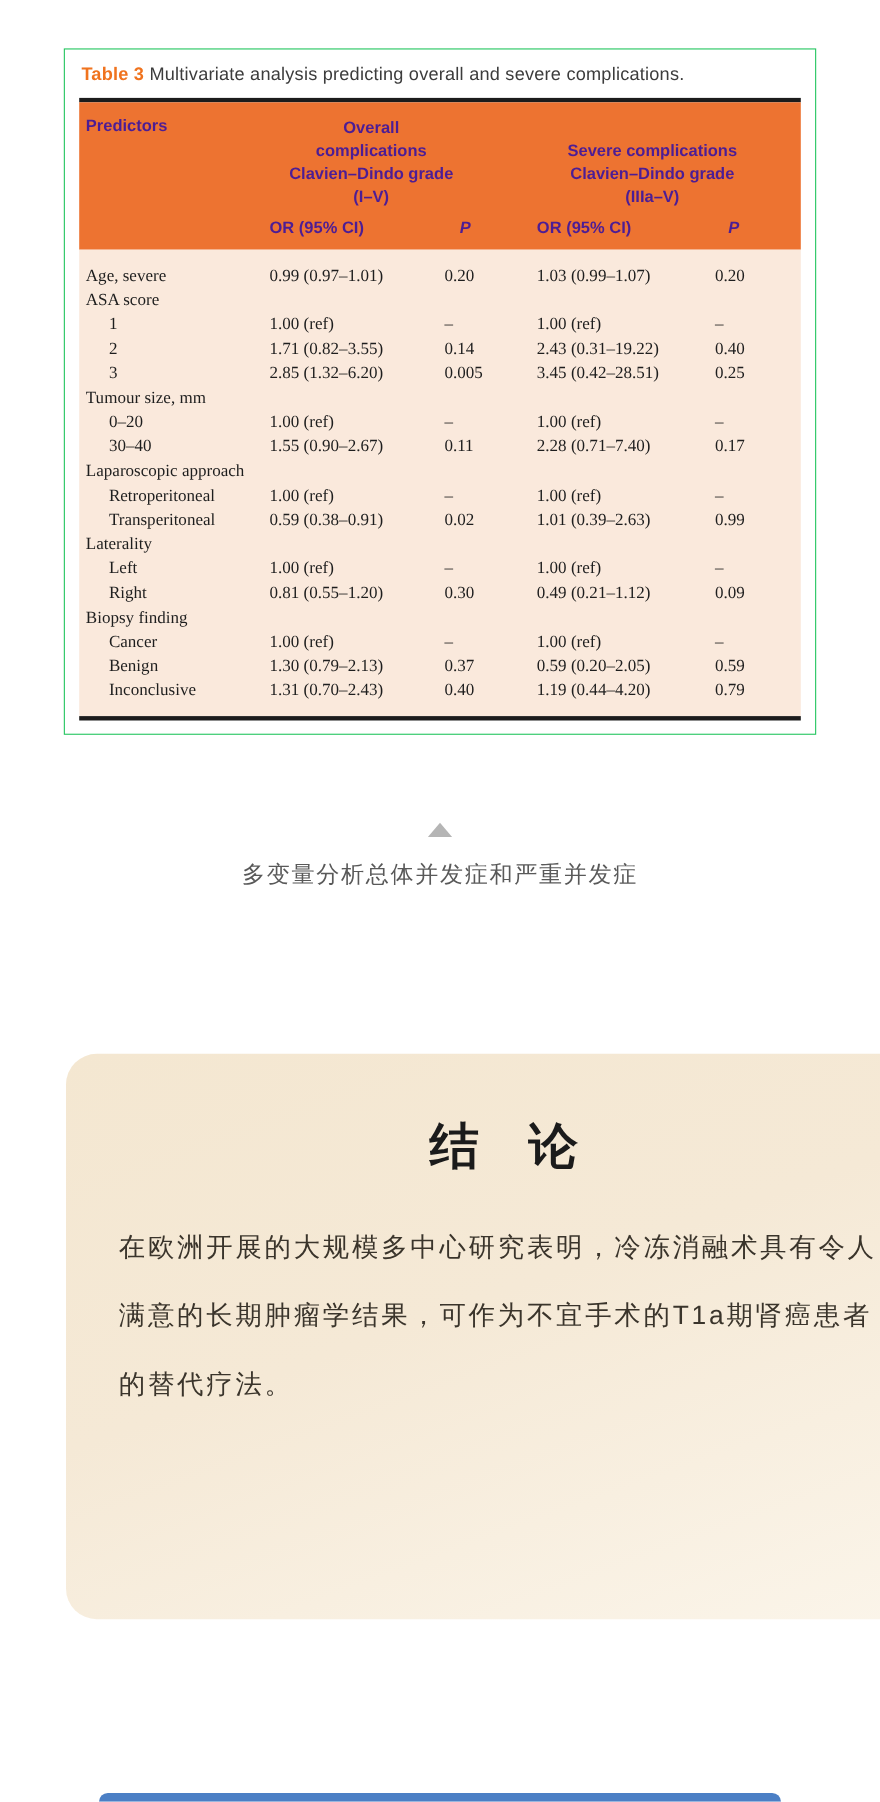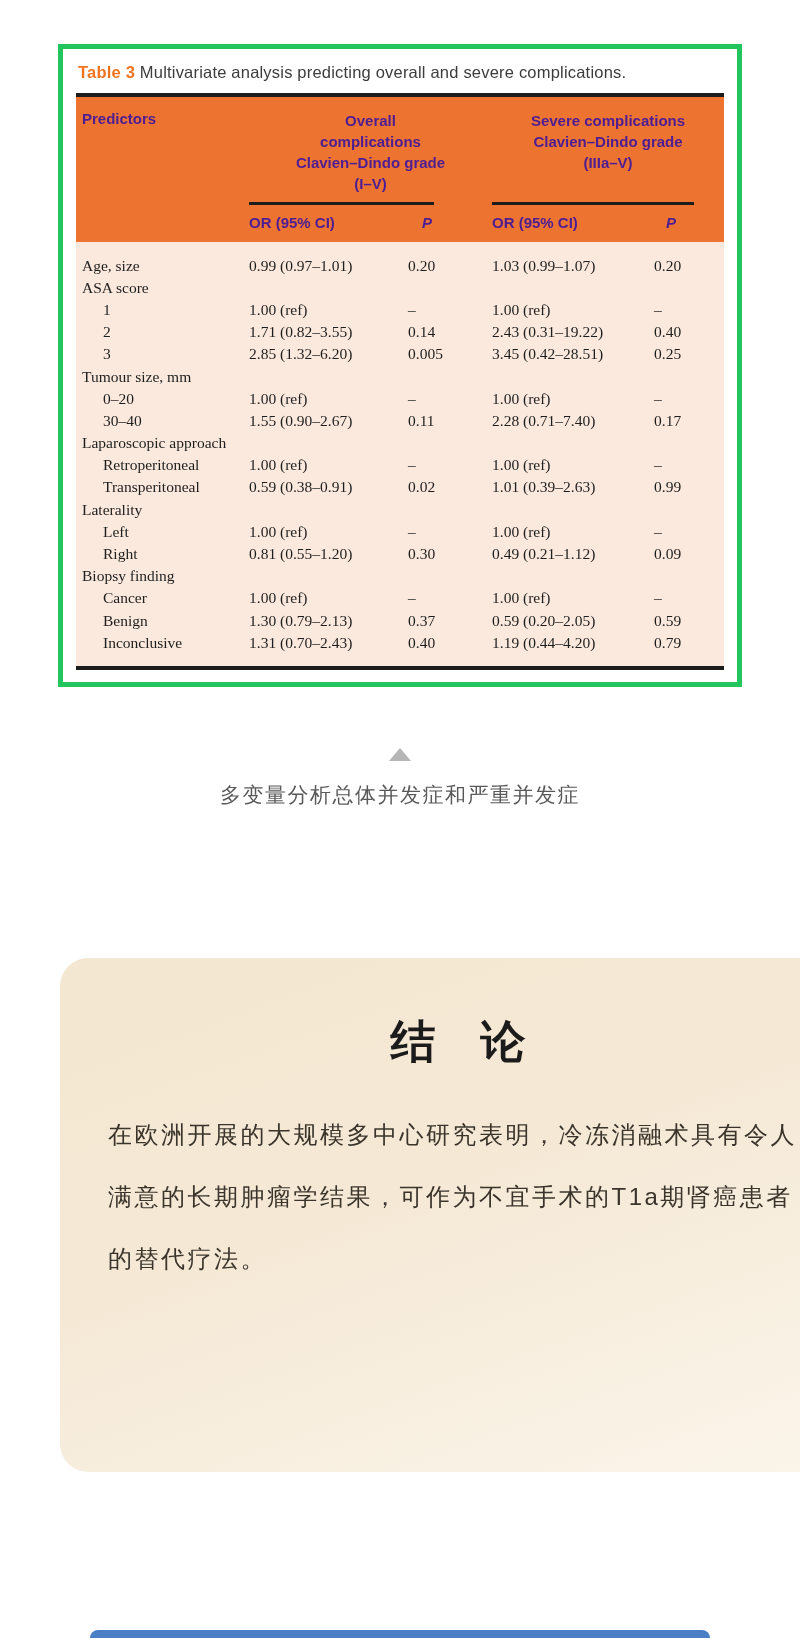--- a/index.html
+++ b/index.html
@@ -7,21 +7,21 @@
   body {
     width:800px; height:1638px; position:relative;
     background:#ffffff;
     font-family:"Liberation Sans", sans-serif;
     overflow:hidden;
   }
 
   
   .table-card {
     position:absolute; left:58px; top:44px; width:684px;
-    background:#ffffff; border:5px solid #22c55e;
+    background:#ffffff; border:1px solid #22c55e;
     padding:10px 13px 12px 13px;
   }
   .card-title {
     font-size:16.5px; color:#3c3c3c; padding:4px 2px 11px 2px;
     letter-spacing:0.2px;
   }
   .card-title .t3 { color:#F0731E; font-weight:bold; }
   .tbl-toprule { height:4px; background:#1c1c1c; }
   .tbl-botrule { height:4px; background:#1c1c1c; }
 
@@ -30,21 +30,21 @@
     padding:13px 0 11px 0;
   }
   .hgrid {
     display:grid;
     grid-template-columns:173px 159px 84px 162px 1fr;
   }
   .h-predictors { padding-left:6px; font-weight:bold; font-size:15px; }
   .h-group {
     grid-column:span 2; text-align:center; font-weight:bold;
     font-size:15px; line-height:21px; white-space:pre-line;
-    display:flex; flex-direction:column;
+    display:flex; flex-direction:row;align-items:flex-end;
   }
   .h-group .txt { flex:1; }
   .h-group .rule { height:2.5px; background:#1c1c1c; margin-top:8px; }
   .h-group.g1 .rule { margin-right:58px; }
   .h-group.g2 .rule { margin-right:30px; }
   .subhead { margin-top:9px; font-weight:bold; font-size:15px; }
   .subhead .p { font-style:italic; padding-left:14px; }
   .subhead .p.p2 { padding-left:12px; }
 
   .tbody {
@@ -128,21 +128,21 @@
       <div></div>
       <div>OR (95% CI)</div>
       <div class="p">P</div>
       <div>OR (95% CI)</div>
       <div class="p p2">P</div>
     </div>
   </div>
 
   <div class="tbody">
   <div class="row">
-    <div class="cell label">Age, size</div>
+    <div class="cell label">Age, severe</div>
     <div class="cell or1">0.99 (0.97–1.01)</div>
     <div class="cell p1">0.20</div>
     <div class="cell or2">1.03 (0.99–1.07)</div>
     <div class="cell p2">0.20</div>
   </div>
 
   <div class="row group">
     <div class="cell label">ASA score</div>
     <div class="cell or1"></div>
     <div class="cell p1"></div>

